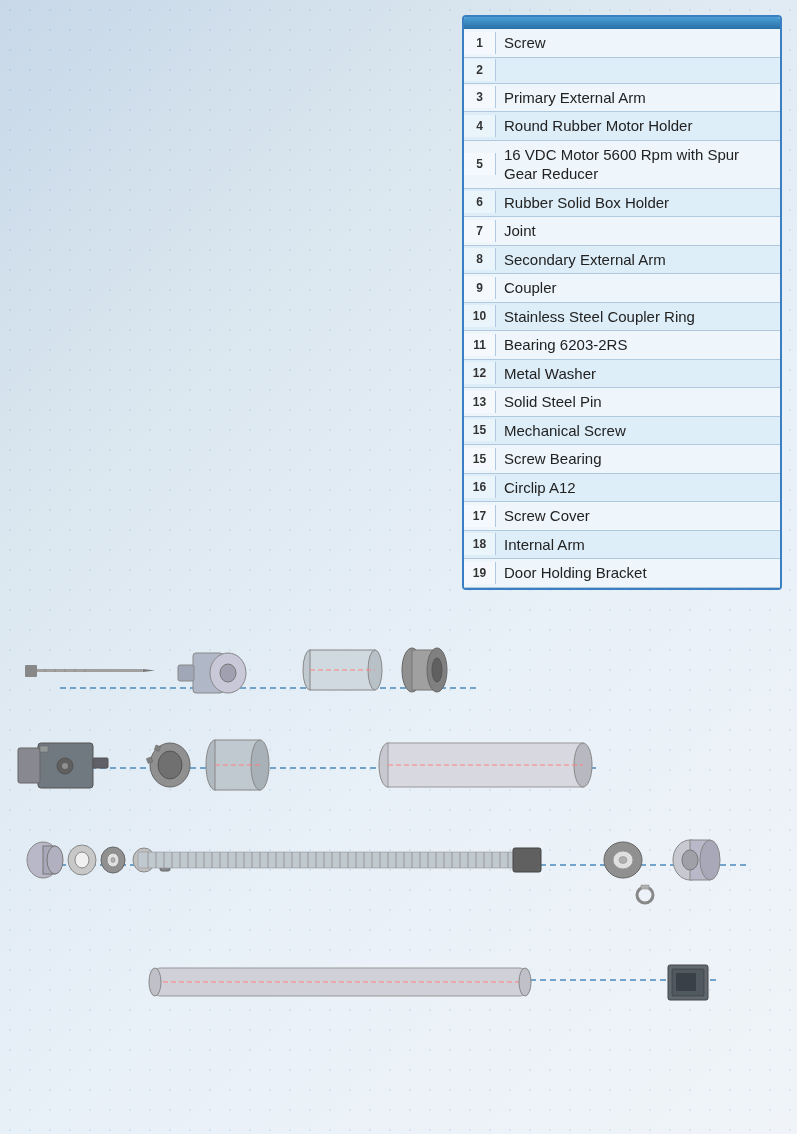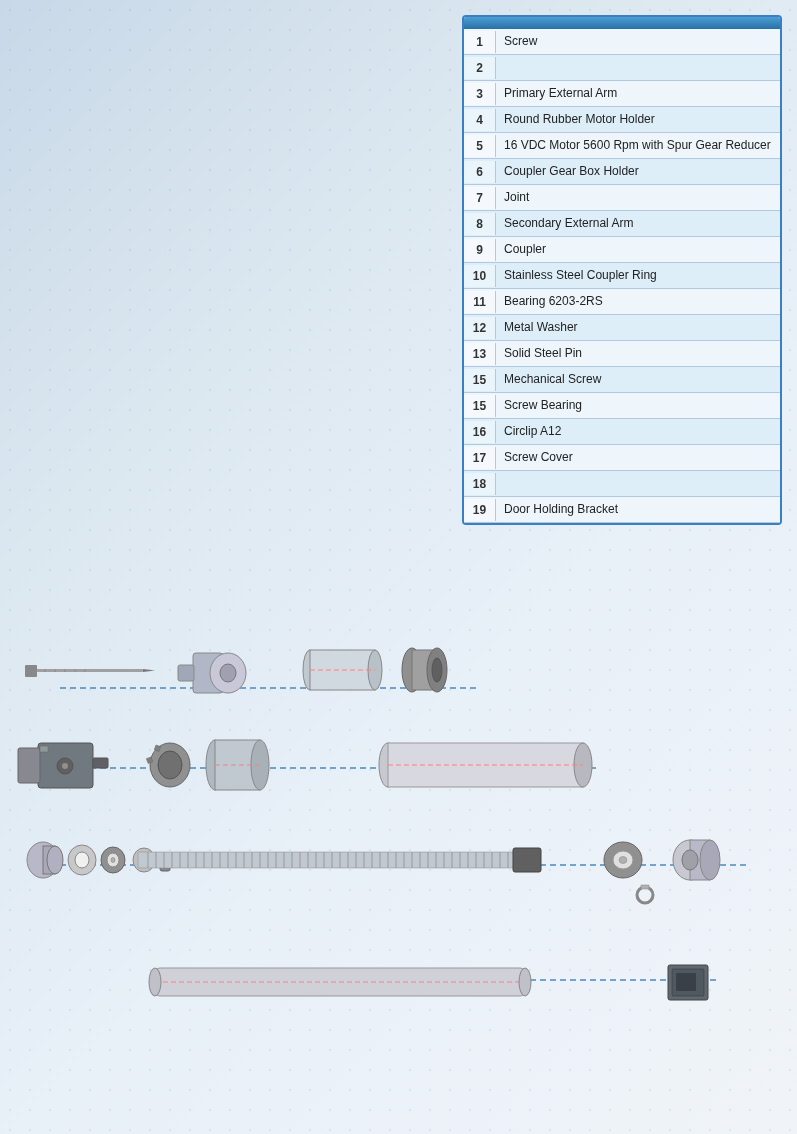--- a/index.html
+++ b/index.html
@@ -64,21 +64,21 @@
       text-align: center;
       font-size: 12px;
       font-weight: bold;
       color: #333;
       padding: 4px 2px;
       border-right: 1px solid #b0c8e0;
       background: rgba(255,255,255,0.4);
     }
 
     .part-name {
-      font-size: 12px;
+      font-size: 15px;
       color: #222;
       padding: 4px 8px;
       flex: 1;
       line-height: 1.3;
     }
 
     
     .diagram-svg {
       position: absolute;
       top: 590px;
@@ -107,21 +107,21 @@
       <div class="parts-table-row">
         <div class="part-num">4</div>
         <div class="part-name">Round Rubber Motor Holder</div>
       </div>
       <div class="parts-table-row">
         <div class="part-num">5</div>
         <div class="part-name">16 VDC Motor 5600 Rpm with Spur Gear Reducer</div>
       </div>
       <div class="parts-table-row">
         <div class="part-num">6</div>
-        <div class="part-name">Coupler Gear Box Holder</div>
+        <div class="part-name">Rubber Solid Box Holder</div>
       </div>
       <div class="parts-table-row">
         <div class="part-num">7</div>
         <div class="part-name">Joint</div>
       </div>
       <div class="parts-table-row">
         <div class="part-num">8</div>
         <div class="part-name">Secondary External Arm</div>
       </div>
       <div class="parts-table-row">
@@ -155,20 +155,21 @@
       <div class="parts-table-row">
         <div class="part-num">16</div>
         <div class="part-name">Circlip A12</div>
       </div>
       <div class="parts-table-row">
         <div class="part-num">17</div>
         <div class="part-name">Screw Cover</div>
       </div>
       <div class="parts-table-row">
         <div class="part-num">18</div>
+        <div class="part-name">Internal Arm</div>
       </div>
       <div class="parts-table-row">
         <div class="part-num">19</div>
         <div class="part-name">Door Holding Bracket</div>
       </div>
     </div>
 </div>
 
 <svg class="diagram-svg" xmlns="http://www.w3.org/2000/svg" viewBox="0 0 797 550">
 

